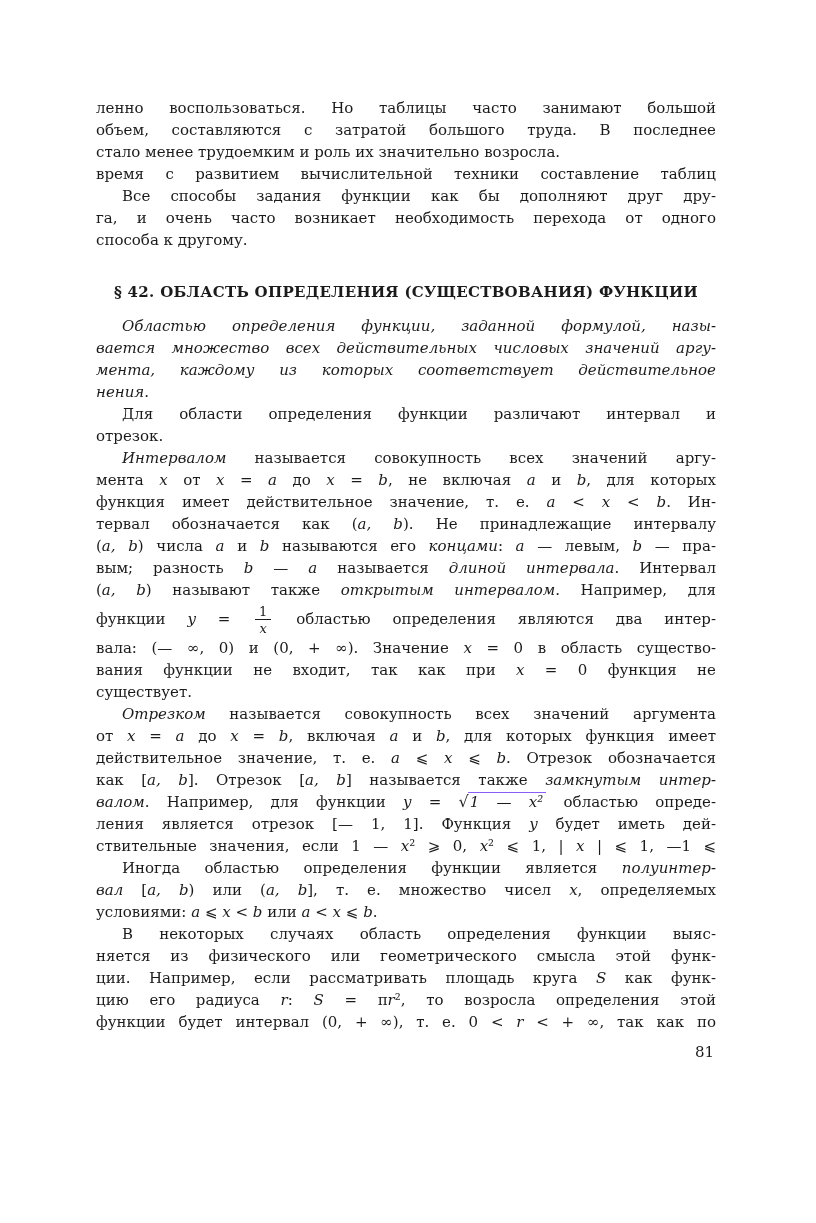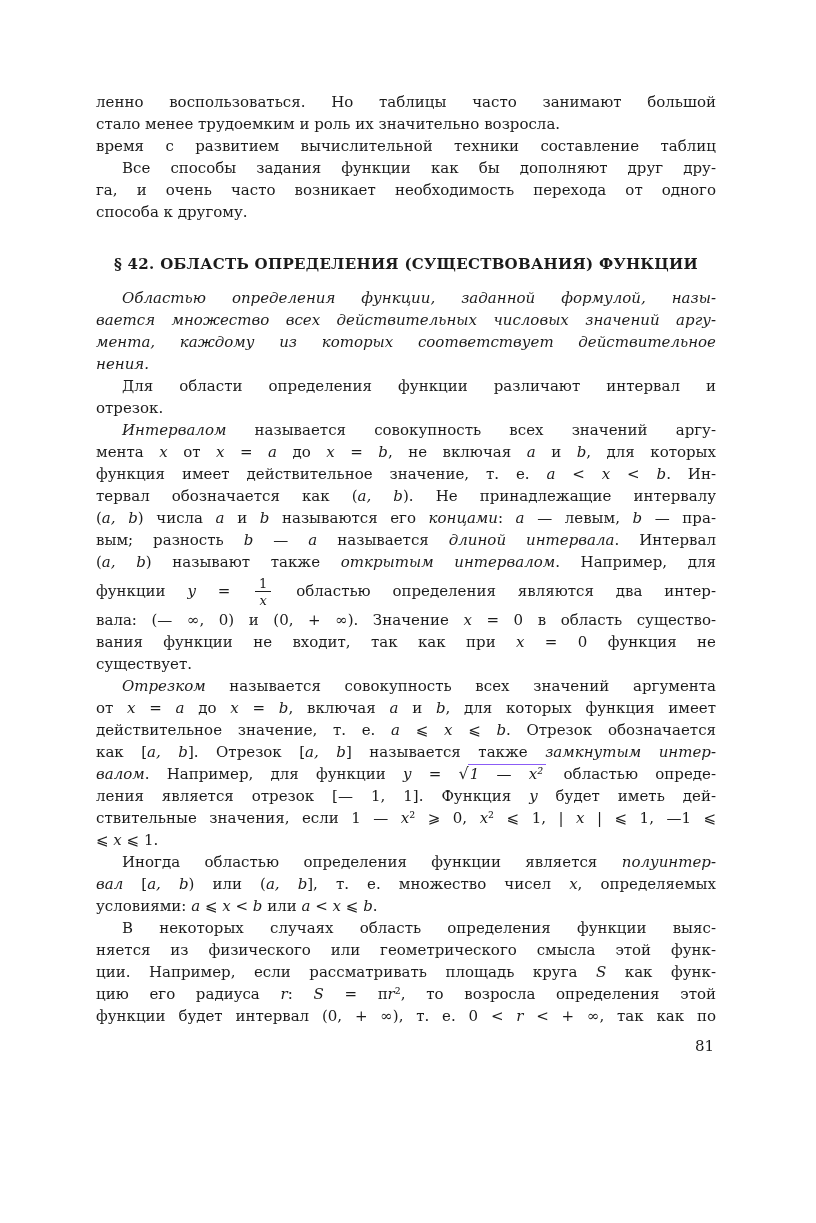--- a/index.html
+++ b/index.html
@@ -6,21 +6,21 @@
   .page {
     position:relative;
     width:816px; height:1223px;
     background:#ffffff;
     font-family:"DejaVu Serif","DejaVu Sans",serif;
     color:#1b1b1b;
     overflow:hidden;
   }
   .column {
     position:absolute;
-    left:96px; top:91px;
+    left:96px; top:97px;
     width:620px;
   }
   .line {
     font-size:15px;
     line-height:22px;
     text-align:justify;
     text-align-last:justify;
     -moz-text-align-last:justify;
   }
   .line.last { text-align-last:left; -moz-text-align-last:left; }
@@ -74,20 +74,21 @@
     padding-right:2px;
   }
 </style>
 </head>
 <body>
 
 <div class="page">
   <div class="column">
     <div id="blocks-root">
         <div class="line"><span class="rm">ленно воспользоваться. Но таблицы часто занимают большой</span></div>
+        <div class="line"><span class="rm">объем, составляются с затратой большого труда. В последнее</span></div>
         <div class="line last"><span class="rm">стало менее трудоемким и роль их значительно возросла.</span></div>
         <div class="line"><span class="rm">время с развитием вычислительной техники составление таблиц</span></div>
         <div class="line ind"><span class="rm">Все способы задания функции как бы дополняют друг дру-</span></div>
         <div class="line"><span class="rm">га, и очень часто возникает необходимость перехода от одного</span></div>
         <div class="line last"><span class="rm">способа к другому.</span></div>
         <div class="heading">§ 42. ОБЛАСТЬ ОПРЕДЕЛЕНИЯ (СУЩЕСТВОВАНИЯ) ФУНКЦИИ</div>
         <div class="line ind"><span class="it">Областью определения функции, заданной формулой, назы-</span></div>
         <div class="line"><span class="it">вается множество всех действительных числовых значений аргу-</span></div>
         <div class="line"><span class="it">мента, каждому из которых соответствует действительное</span></div>
         <div class="line last"><span class="it">нения.</span></div>
@@ -104,21 +105,20 @@
         <div class="line"><span class="rm">вала: (— ∞, 0) и (0, + ∞). Значение </span><span class="it">x</span><span class="rm"> = 0 в область существо-</span></div>
         <div class="line"><span class="rm">вания функции не входит, так как при </span><span class="it">x</span><span class="rm"> = 0 функция не</span></div>
         <div class="line last"><span class="rm">существует.</span></div>
         <div class="line ind"><span class="it">Отрезком</span><span class="rm"> называется совокупность всех значений аргумента</span></div>
         <div class="line"><span class="rm">от </span><span class="it">x</span><span class="rm"> = </span><span class="it">a</span><span class="rm"> до </span><span class="it">x</span><span class="rm"> = </span><span class="it">b</span><span class="rm">, включая </span><span class="it">a</span><span class="rm"> и </span><span class="it">b</span><span class="rm">, для которых функция имеет</span></div>
         <div class="line"><span class="rm">действительное значение, т. е. </span><span class="it">a</span><span class="rm"> ⩽ </span><span class="it">x</span><span class="rm"> ⩽ </span><span class="it">b</span><span class="rm">. Отрезок обозначается</span></div>
         <div class="line"><span class="rm">как [</span><span class="it">a, b</span><span class="rm">]. Отрезок [</span><span class="it">a, b</span><span class="rm">] называется также </span><span class="it">замкнутым интер-</span></div>
         <div class="line"><span class="it">валом</span><span class="rm">. Например, для функции </span><span class="it">y</span><span class="rm"> = </span><span class="sqrt"><span class="rad">√</span><span class="radbody">1 — x²</span></span><span class="rm"> областью опреде-</span></div>
         <div class="line"><span class="rm">ления является отрезок [— 1, 1]. Функция </span><span class="it">y</span><span class="rm"> будет иметь дей-</span></div>
         <div class="line"><span class="rm">ствительные значения, если 1 — </span><span class="it">x</span><span class="rm">² ⩾ 0, </span><span class="it">x</span><span class="rm">² ⩽ 1, | </span><span class="it">x</span><span class="rm"> | ⩽ 1, —1 ⩽</span></div>
-        <div class="line last"><span class="rm">⩽ </span><span class="it">x</span><span class="rm"> ⩽ 1.</span></div>
         <div class="line ind"><span class="rm">Иногда областью определения функции является </span><span class="it">полуинтер-</span></div>
         <div class="line"><span class="it">вал</span><span class="rm"> [</span><span class="it">a, b</span><span class="rm">) или (</span><span class="it">a, b</span><span class="rm">], т. е. множество чисел </span><span class="it">x</span><span class="rm">, определяемых</span></div>
         <div class="line last"><span class="rm">условиями: </span><span class="it">a</span><span class="rm"> ⩽ </span><span class="it">x</span><span class="rm"> &lt; </span><span class="it">b</span><span class="rm"> или </span><span class="it">a</span><span class="rm"> &lt; </span><span class="it">x</span><span class="rm"> ⩽ </span><span class="it">b</span><span class="rm">.</span></div>
         <div class="line ind"><span class="rm">В некоторых случаях область определения функции выяс-</span></div>
         <div class="line"><span class="rm">няется из физического или геометрического смысла этой функ-</span></div>
         <div class="line"><span class="rm">ции. Например, если рассматривать площадь круга </span><span class="it">S</span><span class="rm"> как функ-</span></div>
         <div class="line"><span class="rm">цию его радиуса </span><span class="it">r</span><span class="rm">: </span><span class="it">S</span><span class="rm"> = π</span><span class="it">r</span><span class="rm">², то возросла определения этой</span></div>
         <div class="line"><span class="rm">функции будет интервал (0, + ∞), т. е. 0 &lt; </span><span class="it">r</span><span class="rm"> &lt; + ∞, так как по</span></div>
       </div>
     <div class="pagenum">81</div>

